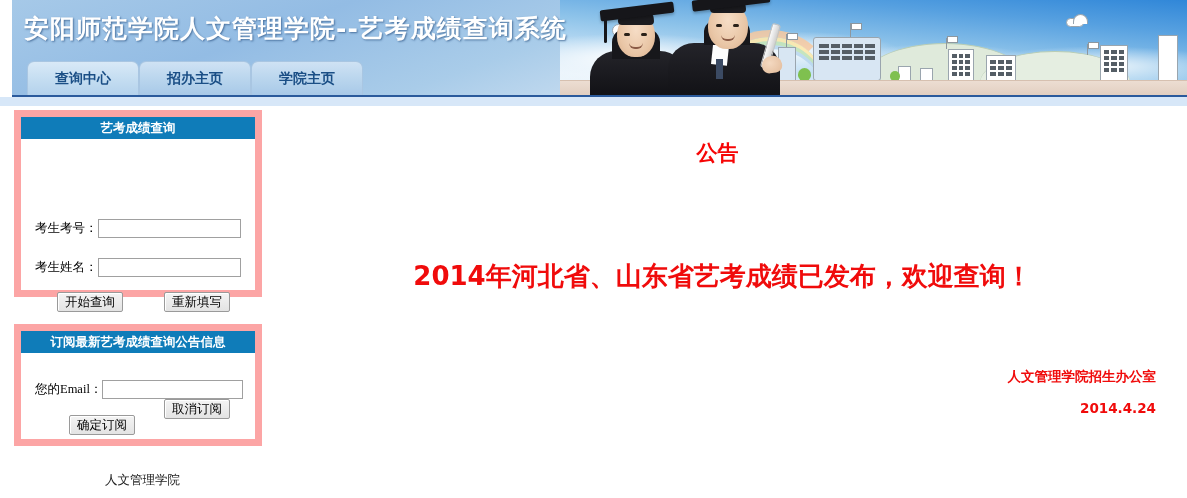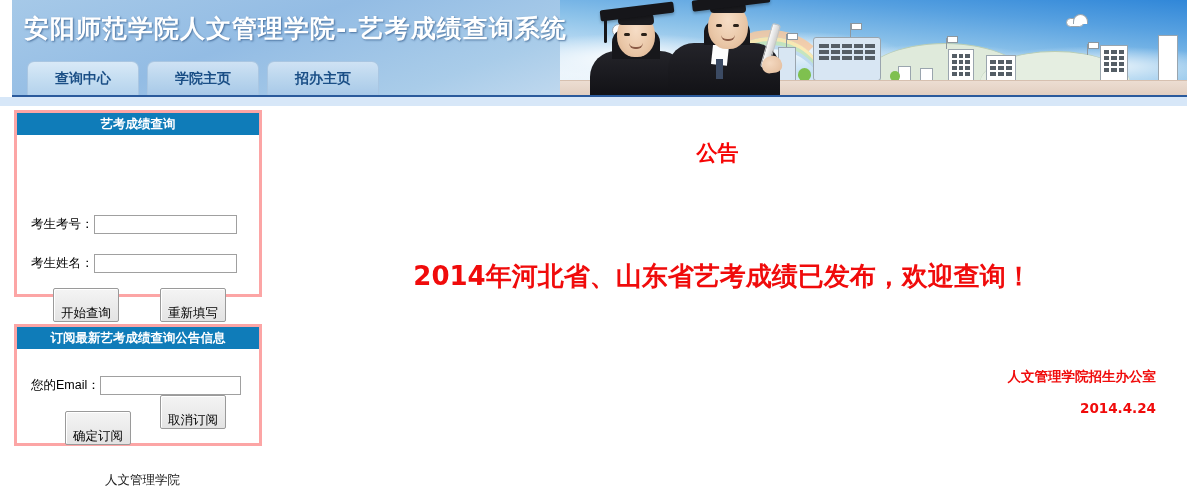--- a/index.html
+++ b/index.html
@@ -163,21 +163,20 @@
     white-space: nowrap;
     text-shadow: 1px 1px 2px rgba(30,70,120,0.65);
     font-family: "DejaVu Sans", "Liberation Sans", sans-serif;
   }
 
   
   .tabs {
     position: absolute;
     left: 11px; top: 61px;
     display: flex;
-    gap: 8px;
     z-index: 6;
     padding-left: 16px;
   }
   .tab {
     width: 112px;
     height: 34px;
     line-height: 33px;
     text-align: center;
     font-size: 14px;
     font-weight: bold;
@@ -201,21 +200,21 @@
     background: #d7e7f8;
   }
 
   
   .content { position: absolute; left: 0; top: 106px; width: 1187px; height: 392px; }
 
   
   .panel {
     position: absolute;
     background: #ffffff;
-    border: 3px solid #fca5a5;
+    border: 7px solid #fca5a5;
   }
   .panel-head {
     height: 22px;
     line-height: 22px;
     background: #0f7cb9;
     color: #ffffff;
     font-size: 12.5px;
     font-weight: bold;
     text-align: center;
     font-family: "DejaVu Sans", "Liberation Sans", sans-serif;
@@ -227,35 +226,35 @@
 
   .field-row {
     position: absolute;
     display: flex;
     align-items: center;
   }
   .field-label {
     font-size: 12.5px;
     color: #000000;
     white-space: nowrap;
-    font-family: Liberation Sans, sans-serif;
+    font-family: Liberation Serif, serif;
   }
   .text-input {
     width: 143px;
     height: 19px;
     border: 1px solid #a0a0a0;
     background: #ffffff;
     font-size: 12px;
     padding: 0 3px;
     outline: none;
     font-family: "Liberation Sans", sans-serif;
   }
   .btn {
     height: 20px;
-    padding: 16px 7px;
+    padding: 0 7px;
     font-size: 12.5px;
     color: #000;
     background: linear-gradient(180deg,#f4f4f4 0%, #e3e3e3 100%);
     border: 1px solid #9a9a9a;
     border-radius: 2px;
     cursor: pointer;
     box-shadow: inset 1px 1px 0 #ffffff;
     font-family: "DejaVu Sans", "Liberation Sans", sans-serif;
   }
 
@@ -442,22 +441,22 @@
         <div class="diploma" style="left:102px; bottom:26px;"></div>
         <div class="hand" style="left:98px; bottom:22px;"></div>
       </div>
     </div>
 
     <div class="banner-title">安阳师范学院人文管理学院--艺考成绩查询系统</div>
   </div>
 
   <div class="tabs">
     <div class="tab active">查询中心</div>
+    <div class="tab">招办主页</div>
     <div class="tab">学院主页</div>
-    <div class="tab">招办主页</div>
   </div>
 
   <div class="subbar"></div>
 
   <div class="content">
 
     <div class="panel" id="panel-query">
       <div class="panel-head">艺考成绩查询</div>
       <div class="panel-body">
         <div class="field-row" style="left:14px; top:80px;">

